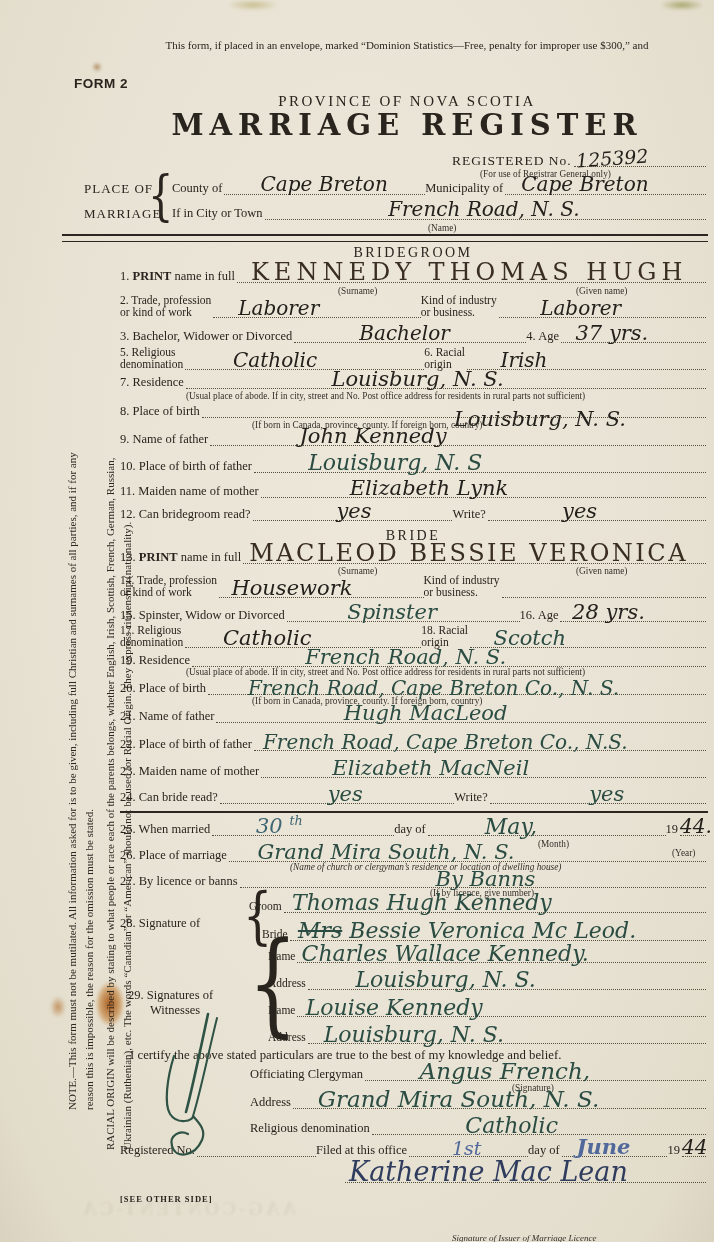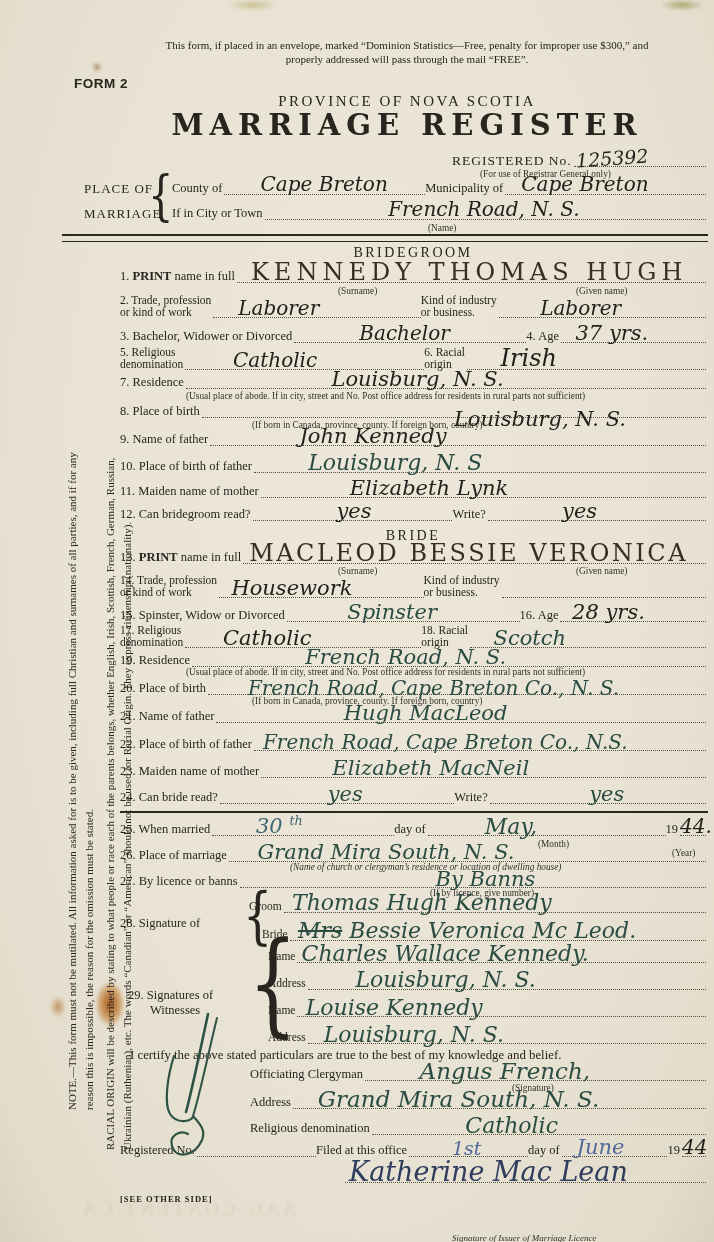--- a/index.html
+++ b/index.html
@@ -35,21 +35,20 @@
 
   <div class="stain" style="left:96px;top:982px;width:28px;height:44px;background:radial-gradient(#a85a1e 0%,#c07a2e99 50%,transparent 75%);"></div>
   <div class="stain" style="left:50px;top:996px;width:16px;height:22px;background:radial-gradient(#b06a26aa 0%,transparent 70%);"></div>
   <div class="stain" style="left:92px;top:62px;width:10px;height:10px;background:radial-gradient(#9c6b3bcc 0%,transparent 70%);"></div>
   <div class="stain" style="left:230px;top:0px;width:46px;height:10px;border-radius:0;background:radial-gradient(#c8bd8f 0%,transparent 80%);"></div>
   <div class="stain" style="left:662px;top:0px;width:40px;height:10px;border-radius:0;background:radial-gradient(#8a8a3caa 0%,transparent 80%);"></div>
   <div class="bleed" style="left:80px;top:1198px;font-size:19px;letter-spacing:3px;transform:scaleX(-1);">AAG-CONTENT-CA</div>
 
   <div class="abs center" style="left:110px;right:10px;top:38px;font-size:11px;line-height:14px;">
     <div>This form, if placed in an envelope, marked “Dominion Statistics—Free, penalty for improper use $300,” and</div>
-    <div>properly addressed will pass through the mail “FREE”.</div>
   </div>
   <div class="abs" style="left:74px;top:76px;font-family:'Liberation Sans',sans-serif;font-weight:bold;font-size:13.5px;letter-spacing:.5px;">FORM 2</div>
   <div class="abs center" style="left:110px;right:10px;top:108px;font-family:'DejaVu Serif',serif;font-weight:bold;font-size:29px;letter-spacing:6px;">MARRIAGE REGISTER</div>
   <div class="abs center" style="left:110px;right:10px;top:93px;font-size:15px;letter-spacing:2.5px;">PROVINCE OF NOVA SCOTIA</div>
 
   <div class="row" style="left:452px;top:150px;height:17px;">
     <span class="lbl" style="font-size:13.5px;letter-spacing:1px;">REGISTERED No.</span>
     <span class="fill">
         <i class="hw inkK" style="left:2px;bottom:-3px;font-size:19px;transform:rotate(-4deg);">125392</i>
       </span>
@@ -124,21 +123,21 @@
         <span>denomination</span>
       </span>
     <span class="fill">
         <i class="hw inkK" style="left:20%;bottom:-3px;font-size:20px;">Catholic</i>
       </span>
     <span class="lbl2">
         <span>6. Racial</span>
         <span>origin</span>
       </span>
     <span class="fill">
-        <i class="hw inkK" style="left:14%;bottom:-3px;font-size:24px;">Irish</i>
+        <i class="hw inkK" style="left:14%;bottom:-3px;font-size:20px;">Irish</i>
       </span>
   </div>
 
   <div class="row" style="top:374px;height:15px;">
     <span class="lbl">7. Residence</span>
     <span class="fill">
         <i class="hw inkK" style="left:28%;bottom:-3px;font-size:21px;">Louisburg, N. S.</i>
       </span>
   </div>
   <div class="cap" style="left:186px;top:391px;">(Usual place of abode.   If in city, street and No.   Post office address for residents in rural parts not sufficient)</div>
@@ -392,21 +391,21 @@
   </div>
 
   <div class="row" style="top:1142px;height:15px;">
     <span class="lbl">Registered No.</span>
     <span class="fill" style="flex:.9;"></span>
     <span class="lbl">Filed at this office</span>
     <span class="fill" style="flex:.9;">
         <i class="hw inkB" style="left:36%;bottom:-3px;font-size:19px;">1st</i>
       </span>
     <span class="lbl">day of</span>
-    <span class="fill" style="flex:.8;">
+    <span class="fill" style="flex:.8;font-weight:bold;">
         <i class="hw inkB" style="left:14%;bottom:-3px;font-size:21px;">June</i>
       </span>
     <span class="lbl">19</span>
     <span class="fill" style="flex:0 0 24px;">
         <i class="hw inkK" style="left:0;bottom:-3px;font-size:20px;">44</i>
       </span>
   </div>
 
   <div class="row" style="left:345px;top:1168px;height:15px;">
     <span class="fill">

